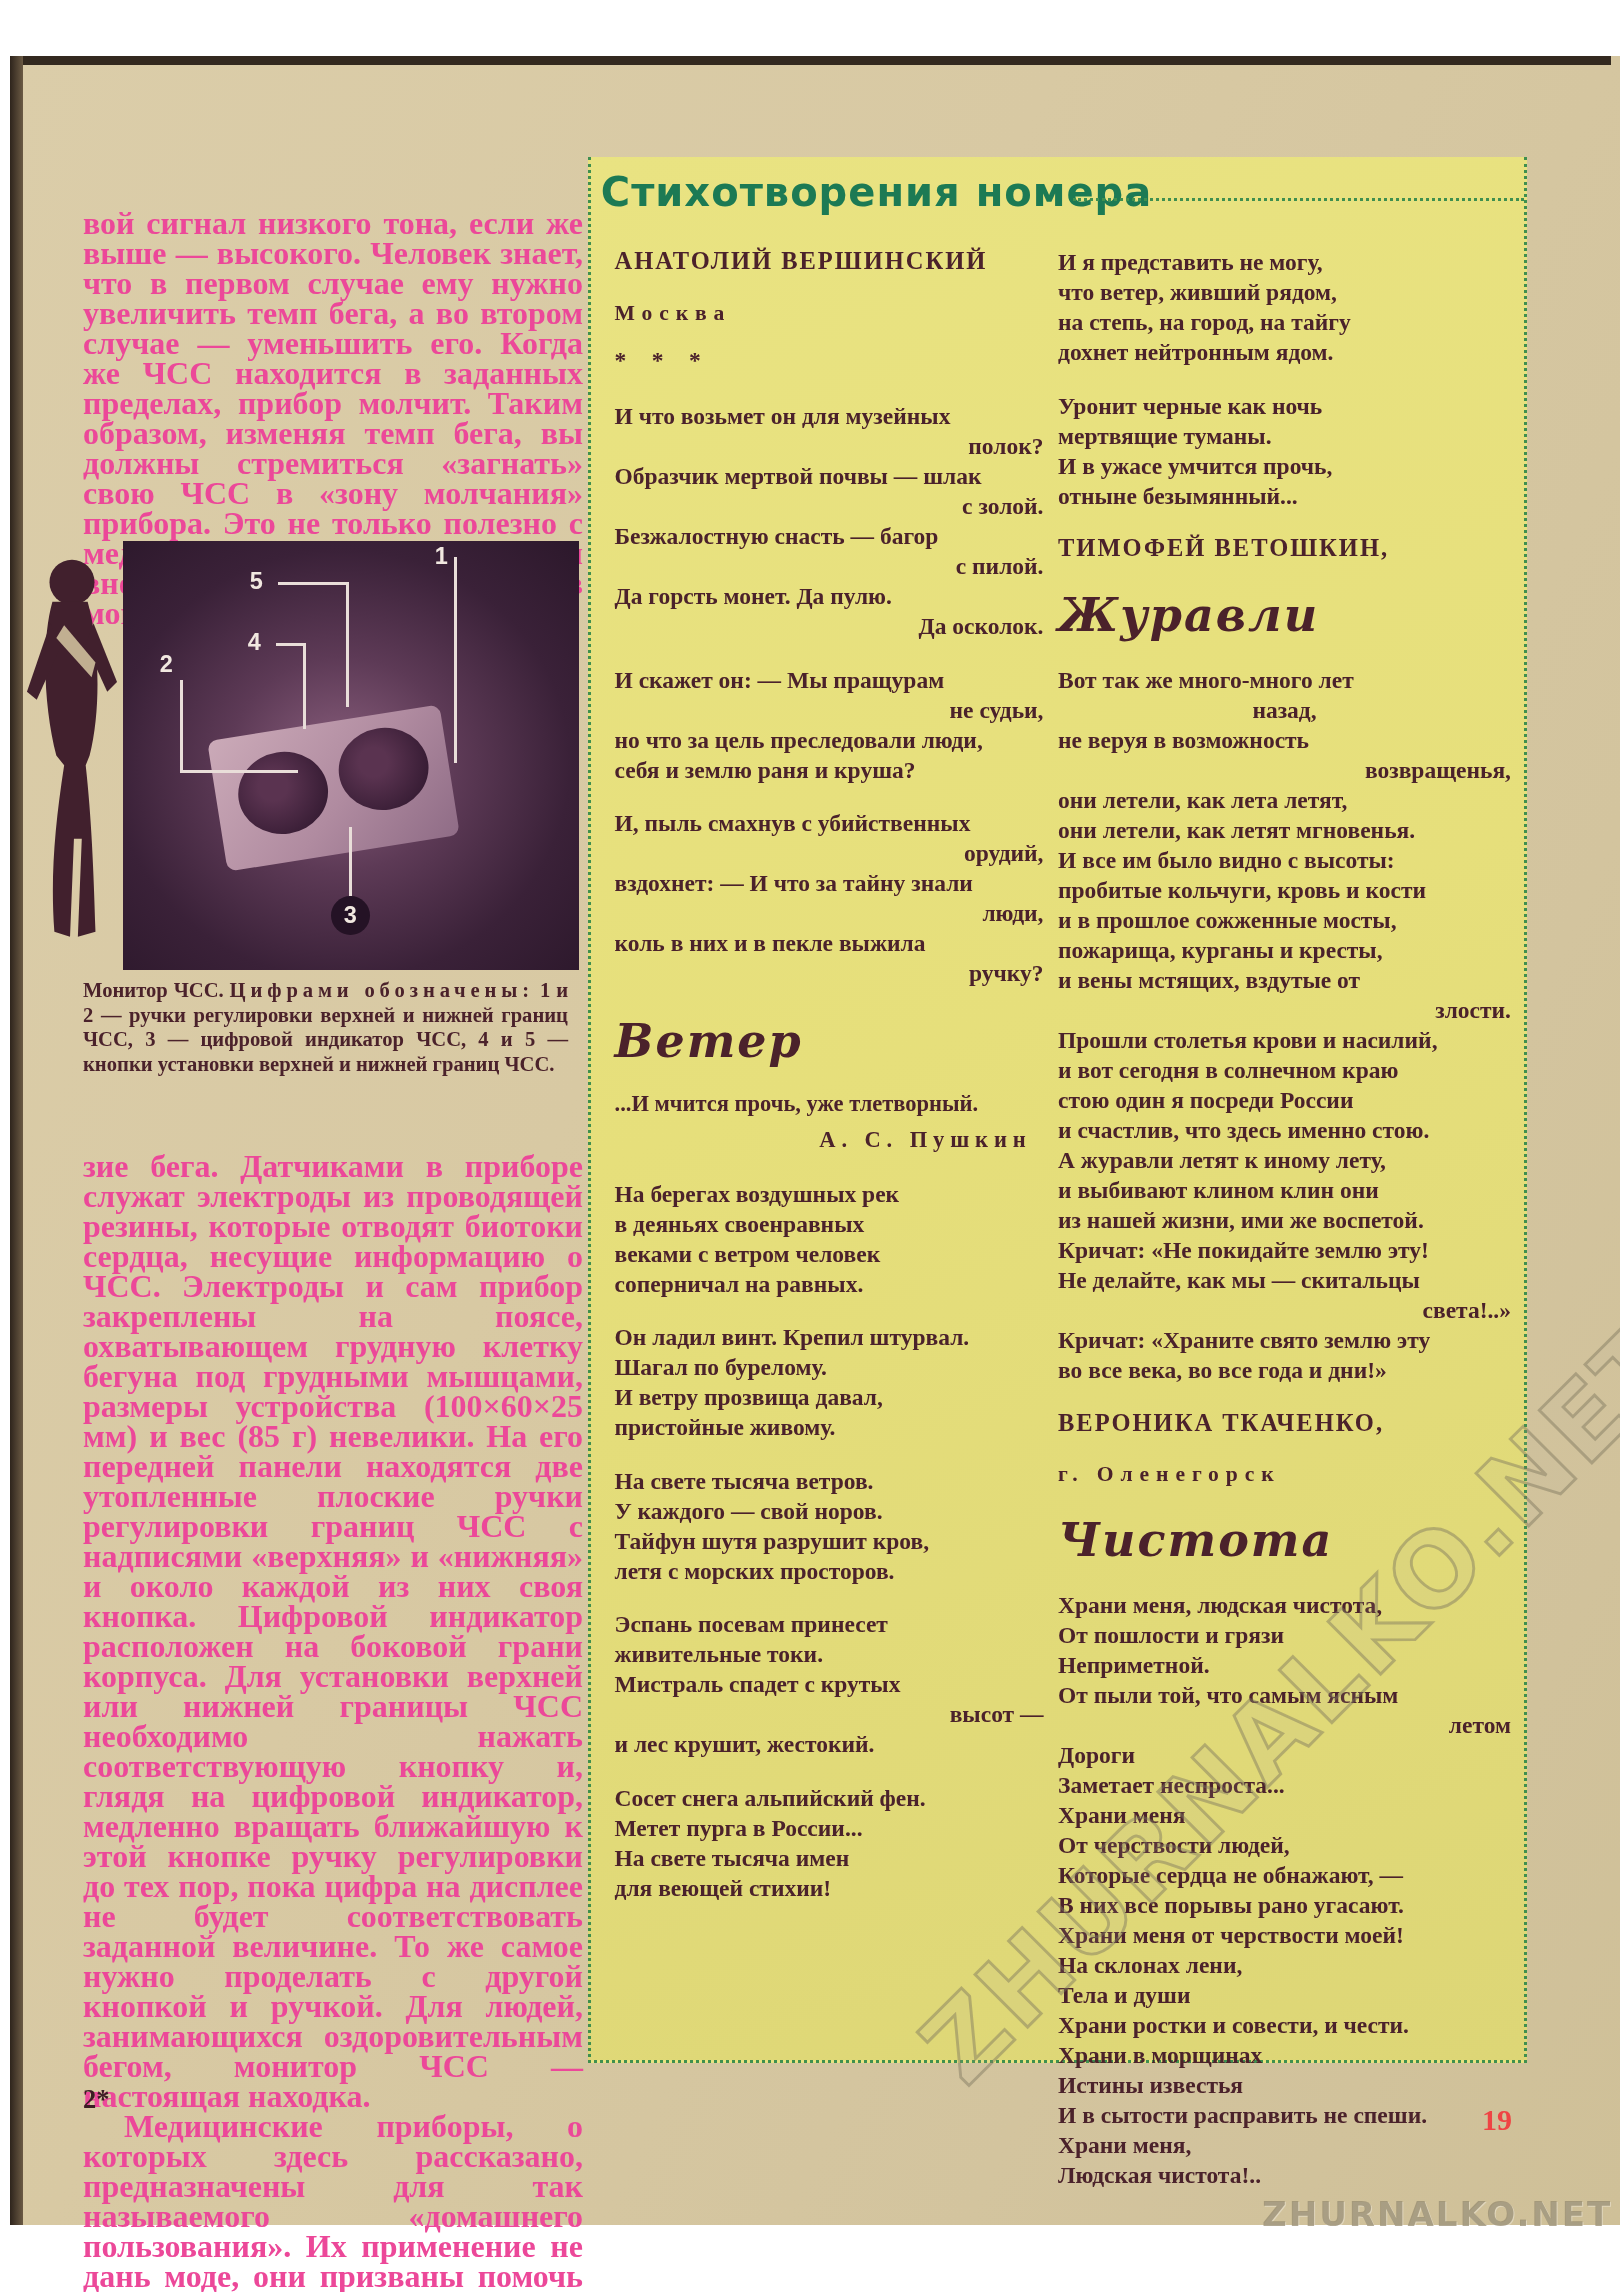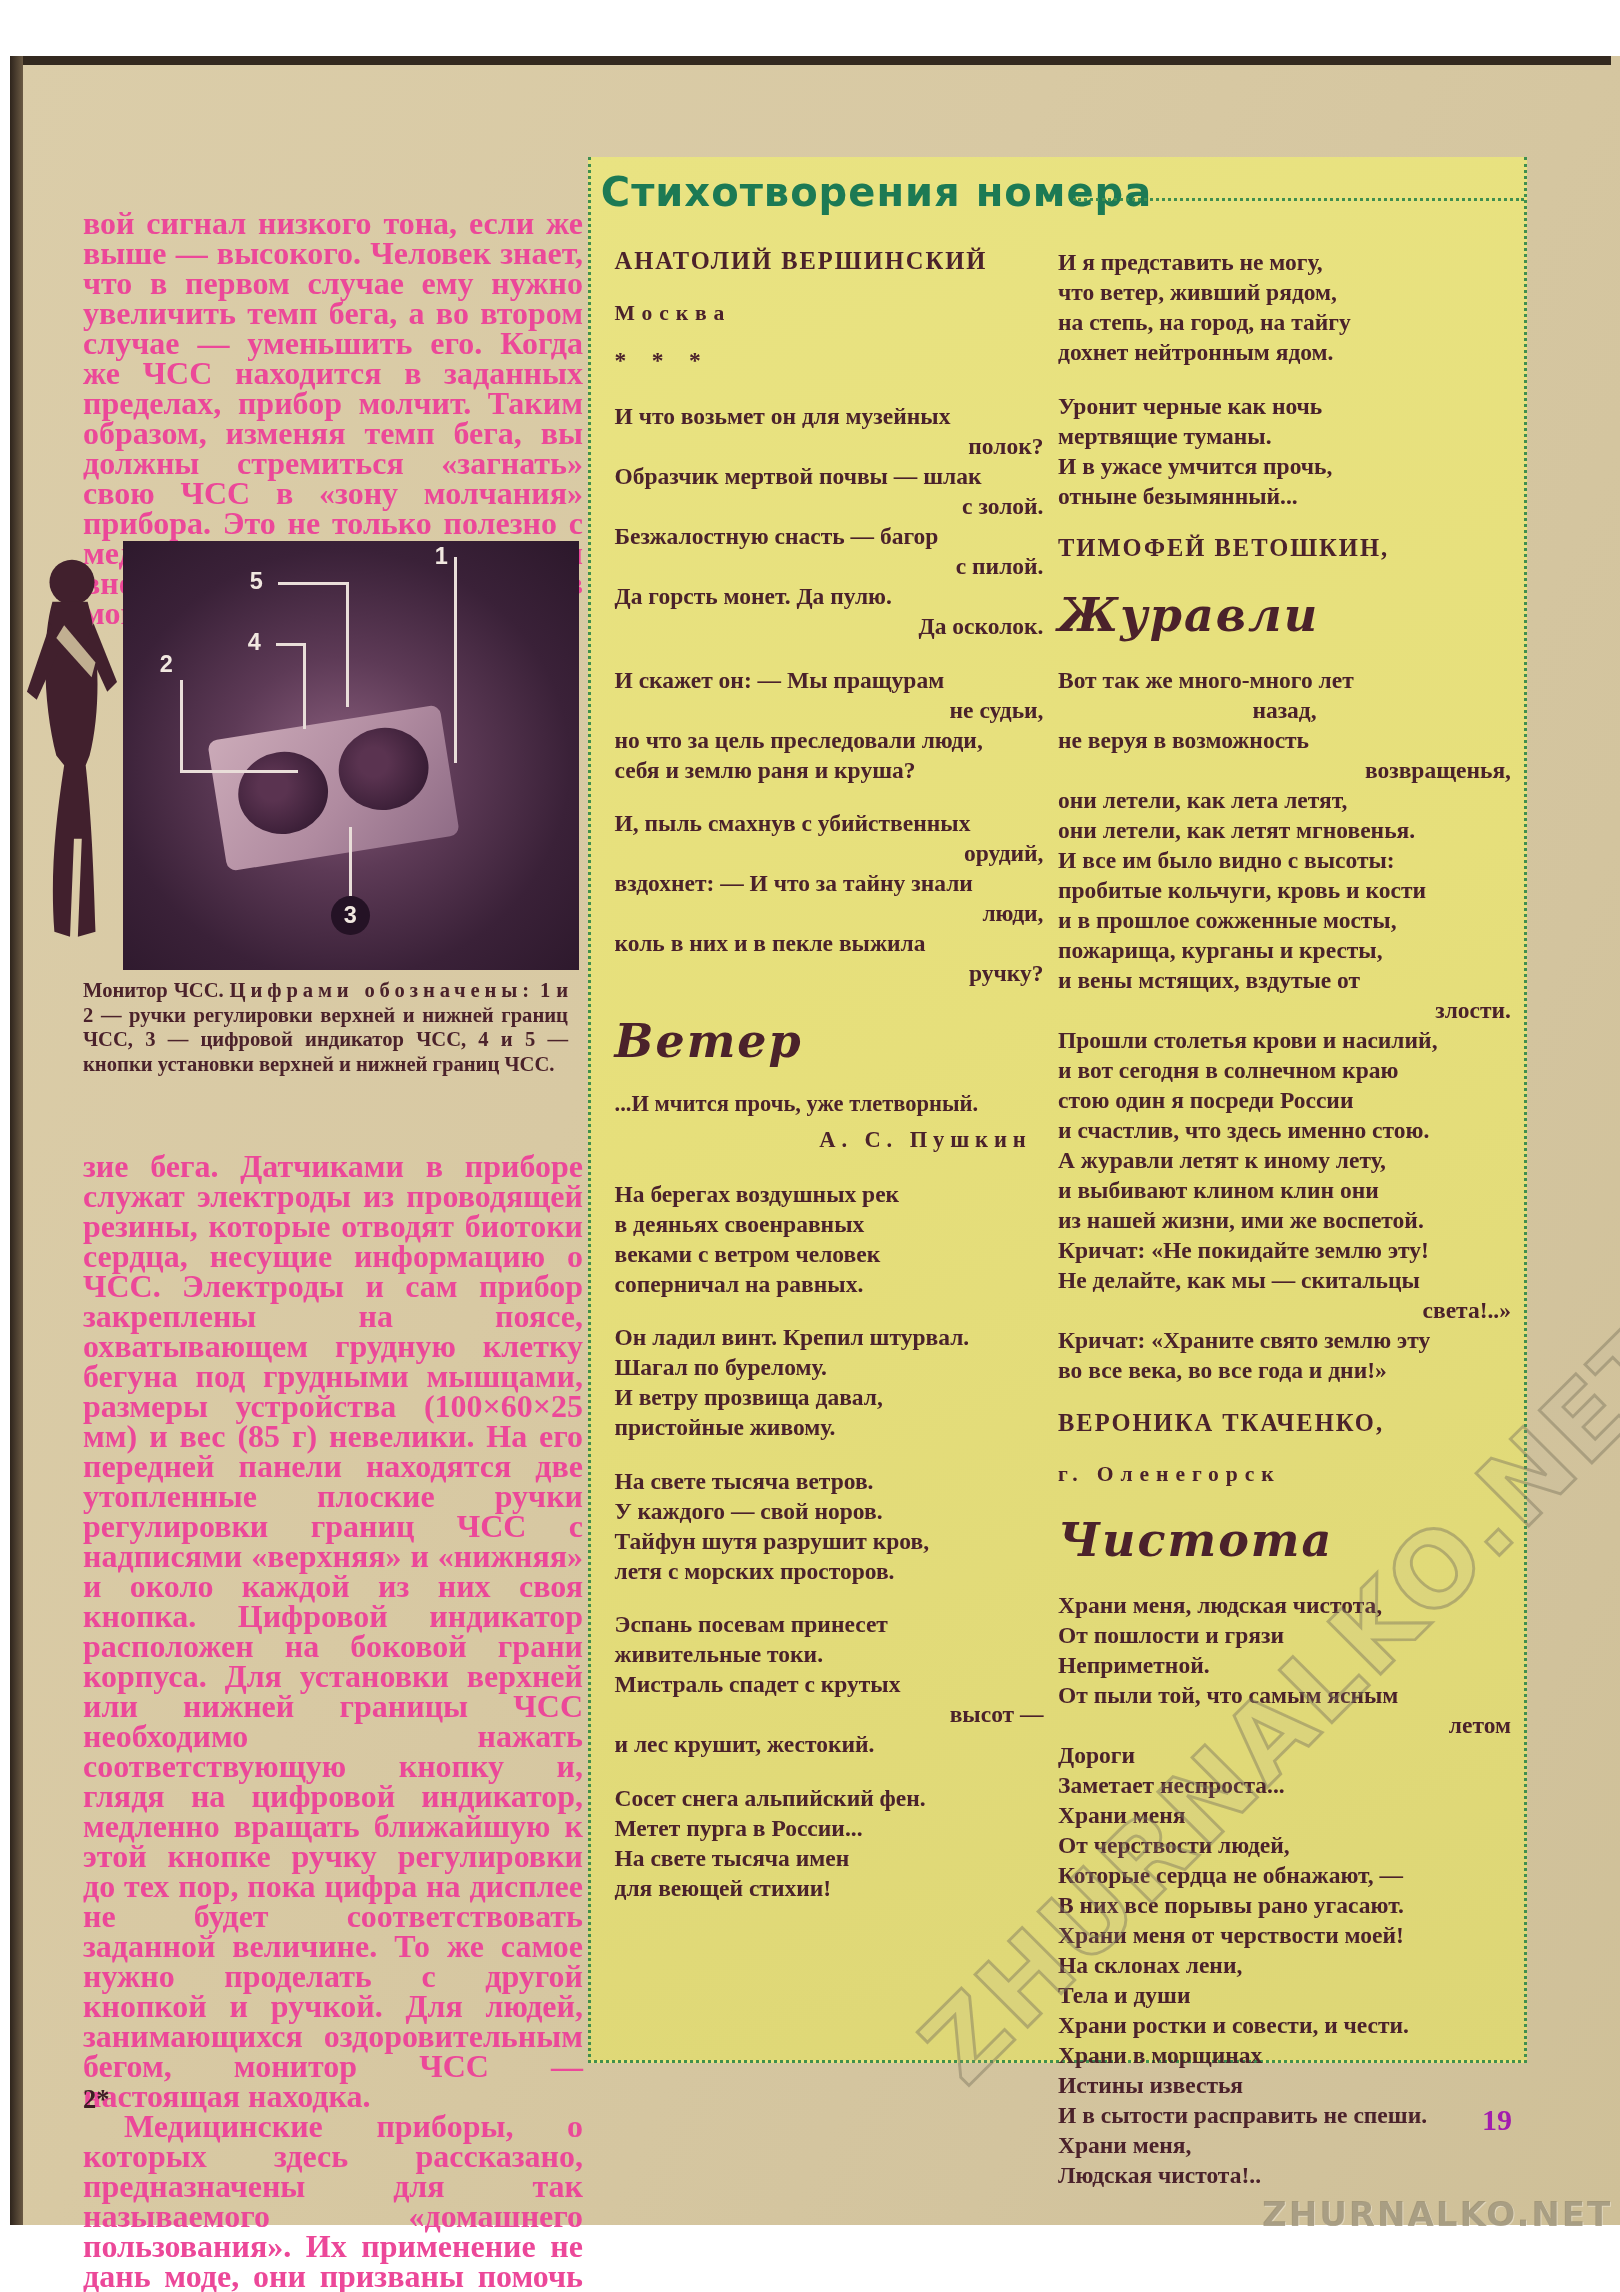--- a/index.html
+++ b/index.html
@@ -57,21 +57,21 @@
   .pb-script{font-family:"DejaVu Serif",serif;font-style:italic;font-weight:bold;
      font-size:46px;margin:25.5px 0 23.5px 0;letter-spacing:2px;}
   .pb-epigraph{font-size:22.5px;margin-bottom:9.8px;}
   .pb-epigraph_author{font-size:22.5px;letter-spacing:5.9px;text-align:right;
      padding-right:11.8px;margin-bottom:25.5px;}
   .line{line-height:30px;}
   .line.r{text-align:right;}
   .line.c{text-align:center;}
   
   .footnote{position:absolute;left:83px;top:2084px;color:#3c1d24;font-weight:bold;font-size:26.5px;}
-  .pageno{position:absolute;left:1482px;top:2103px;color:#a21caf;font-weight:bold;font-size:30px;}
+  .pageno{position:absolute;left:1482px;top:2103px;color:#ef4444;font-weight:bold;font-size:30px;}
   .wm-diag{position:absolute;left:823px;top:1720px;width:804px;text-align:center;
      transform:rotate(-45deg);font-family:"DejaVu Sans",sans-serif;font-weight:bold;
      font-size:102px;letter-spacing:3.9px;color:rgba(190,182,155,0.12);
      -webkit-text-stroke:2.9px rgba(125,117,94,0.45);pointer-events:none;}
   .wm-bottom{position:absolute;right:7.8px;top:2194px;font-family:"DejaVu Sans",sans-serif;
      font-weight:bold;font-size:34px;letter-spacing:2px;color:rgba(150,139,112,0.75);
      text-shadow:1px 1px 0 rgba(255,255,255,0.35);}
 </style>
 </head>
 <body>

